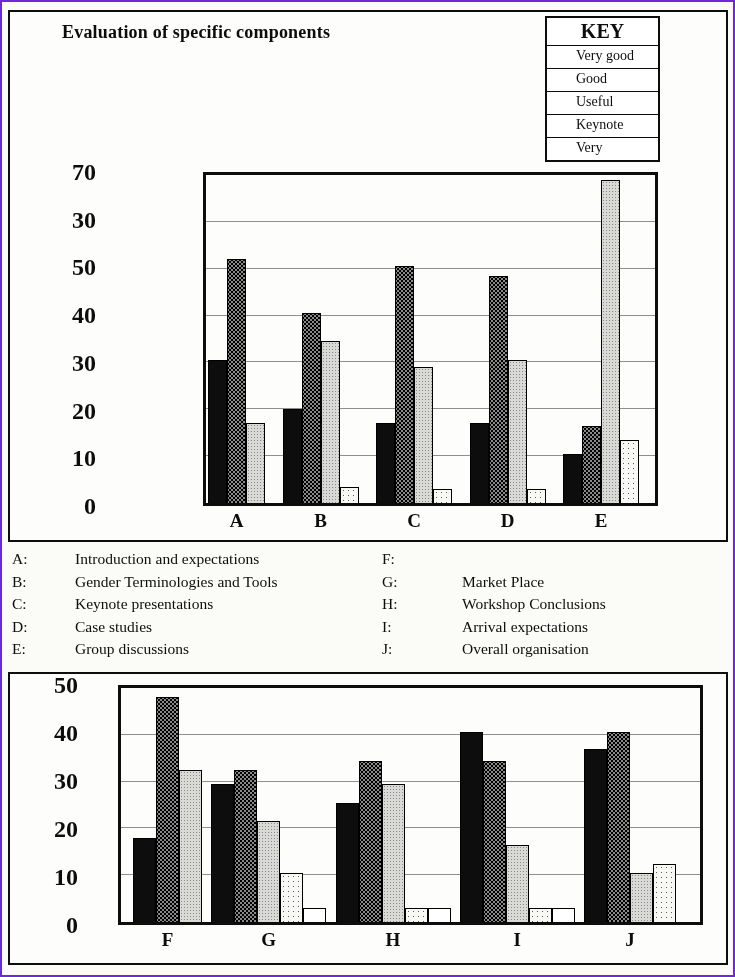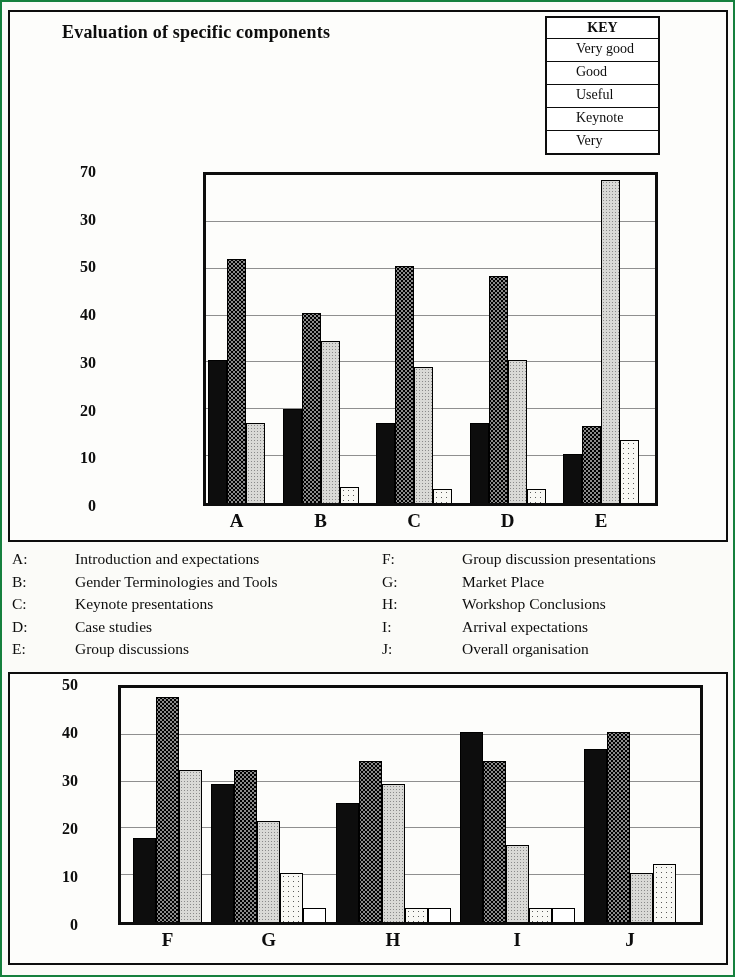--- a/index.html
+++ b/index.html
@@ -1,20 +1,20 @@
 <!DOCTYPE html>
 <html><head>
 <meta charset="utf-8">
 <style>
   html,body{margin:0;padding:0;background:#e8e8e4;}
   .page{
     position:relative;
     width:735px;height:977px;
     box-sizing:border-box;
-    border:2px solid #15803d;
+    border:2px solid #6d28d9;
     background:#fbfbf8;
     font-family:"Liberation Serif","DejaVu Serif",serif;
     color:#0d0d0d;
     overflow:hidden;
   }
   .chart-box{
     position:absolute;
     box-sizing:border-box;
     border:2px solid #0d0d0d;
     background:#fdfdfb;
@@ -25,30 +25,30 @@
   .title{
     position:absolute;left:52px;top:10px;margin:0;
     font-size:18px;font-weight:bold;letter-spacing:.2px;
   }
 
   
   .key{
     position:absolute;left:535px;top:4px;width:115px;
     box-sizing:border-box;border:2px solid #0d0d0d;background:#fff;
   }
-  .key-title{font-weight:bold;text-align:center;font-size:14px;padding:2px 0;}
+  .key-title{font-weight:bold;text-align:center;font-size:20px;padding:2px 0;}
   .key-row{display:flex;border-top:1px solid #0d0d0d;height:22px;align-items:flex-start;}
   .swatch{width:24px;border-right:1px solid #0d0d0d;flex:0 0 24px;}
   .key-label{font-size:14px;padding:2px 4px;white-space:nowrap;overflow:hidden;}
 
   
   .yaxis{position:absolute;}
   .ytick{
     position:absolute;right:0;width:100%;text-align:right;
-    font-weight:bold;font-size:16px;line-height:20px;
+    font-weight:bold;font-size:24px;line-height:20px;
   }
   .plot{
     position:absolute;box-sizing:border-box;
     border:3px solid #0d0d0d;background:#fdfdfb;
     display:flex;align-items:flex-end;justify-content:space-between;
   }
   .box-top .plot{left:193px;top:160px;width:455px;height:334px;padding:0 16px 0 2px;}
   .box-top .yaxis{left:0;top:160px;width:86px;height:334px;}
   .box-bottom .plot{left:108px;top:11px;width:585px;height:240px;padding:0 24px 0 12px;}
   .box-bottom .yaxis{left:0;top:11px;width:68px;height:240px;}
@@ -204,21 +204,20 @@
         <span class="comp-text">Case studies</span>
       </div>
       <div class="comp-row">
         <span class="comp-letter">E:</span>
         <span class="comp-text">Group discussions</span>
       </div>
     </div>
     <div class="comp-col-right">
       <div class="comp-row">
         <span class="comp-letter">F:</span>
-        <span class="comp-text">Group discussion presentations</span>
       </div>
       <div class="comp-row">
         <span class="comp-letter">G:</span>
         <span class="comp-text">Market Place</span>
       </div>
       <div class="comp-row">
         <span class="comp-letter">H:</span>
         <span class="comp-text">Workshop Conclusions</span>
       </div>
       <div class="comp-row">

